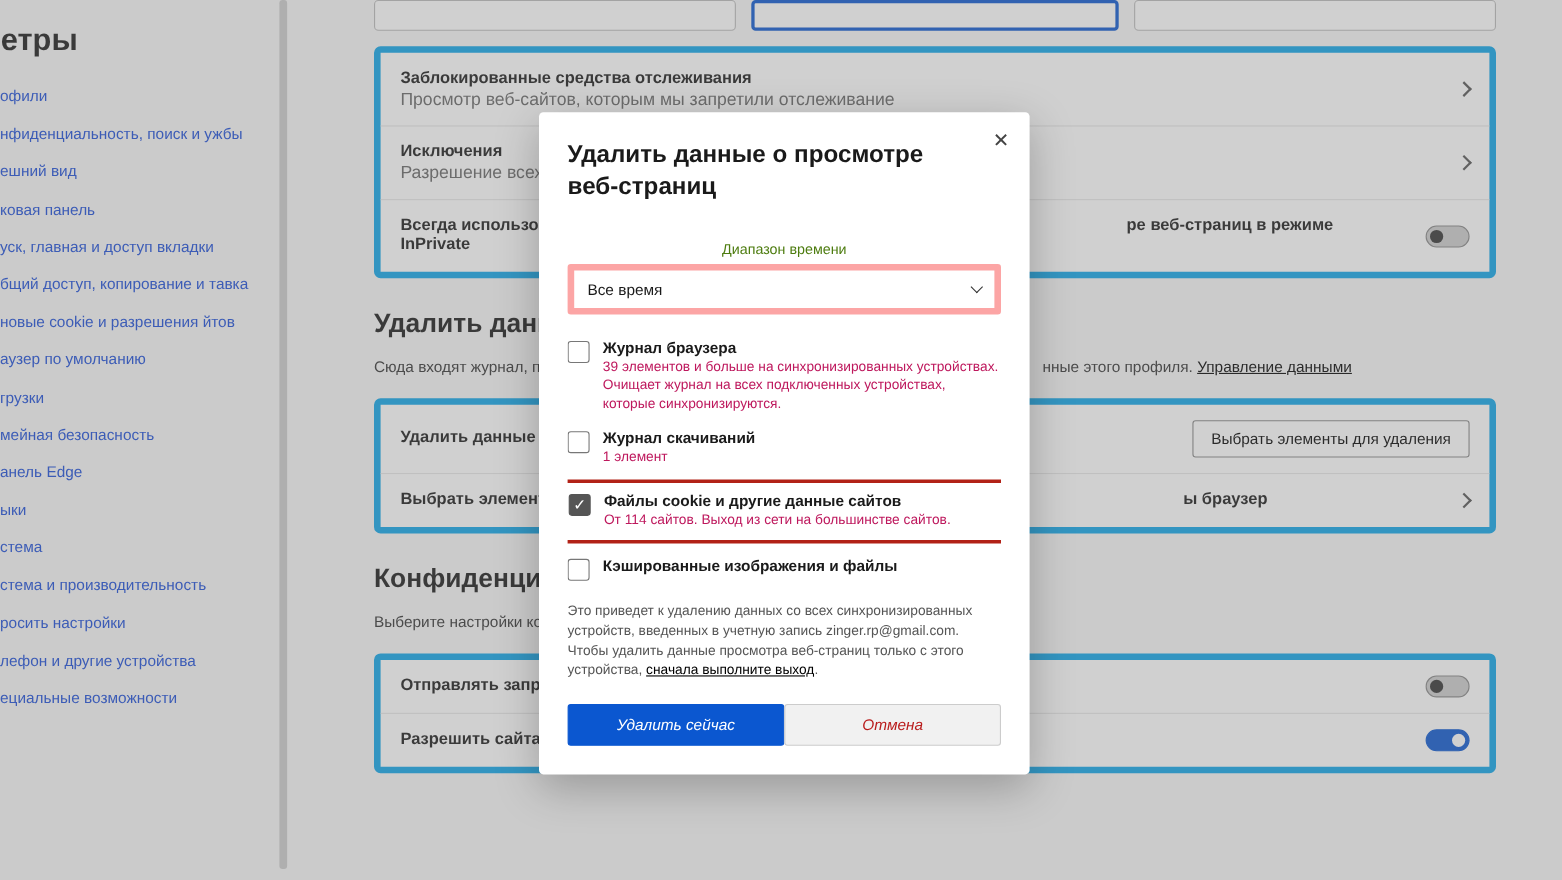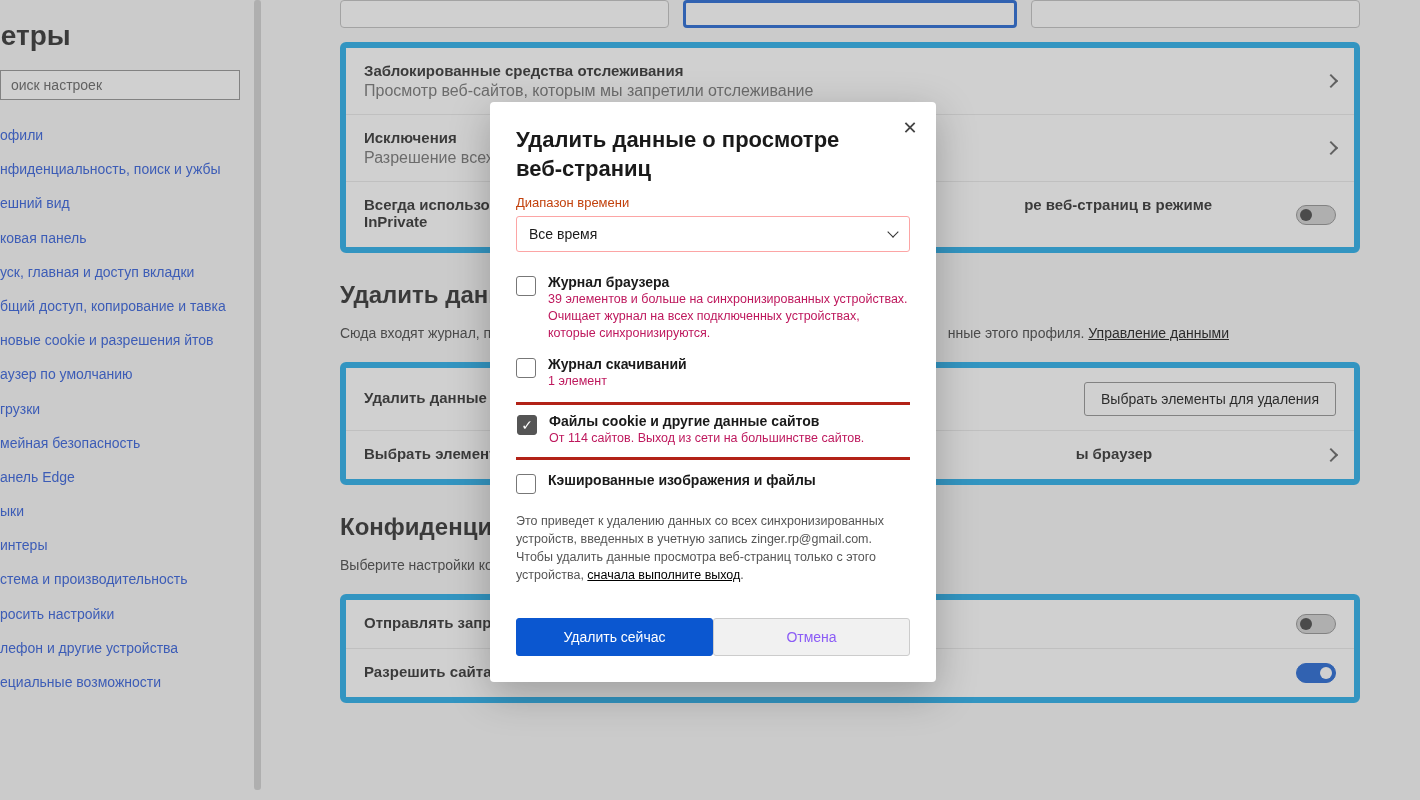--- a/index.html
+++ b/index.html
@@ -162,25 +162,26 @@
   .modal-close {
     position: absolute;
     top: 14px; right: 14px;
     width: 24px; height: 24px;
     cursor: pointer;
     display: flex; align-items: center; justify-content: center;
     font-size: 18px; color: #444;
   }
   .modal-label {
     font-size: 13px;
-    color: #c2410c;
-    margin: 12px 0 6px 0;
+    color: #4d7c0f;
+    margin: 36px 0 6px 0;
+    text-align: center;
   }
   .select {
-    border: 1px solid #fca5a5;
+    border: 6px solid #fca5a5;
     border-radius: 3px;
     padding: 9px 12px;
     display: flex;
     justify-content: space-between;
     align-items: center;
     cursor: pointer;
     font-size: 14px;
   }
   .caret {
     width: 8px; height: 8px;
@@ -229,55 +230,55 @@
   .chk-title { font-weight: 600; font-size: 14px; }
   .chk-sub { font-size: 12.5px; color: #be185d; line-height: 1.35; margin-top: 1px; }
   .modal-note {
     font-size: 12.5px;
     color: #555;
     line-height: 1.45;
     margin-top: 10px;
   }
   .modal-actions {
     display: flex;
-    margin-top: 34px;
+    margin-top: 22px;
+    font-style: italic;
   }
   .btn {
     flex: 1;
     padding: 10px 0;
     font-size: 14px;
     border-radius: 3px;
     cursor: pointer;
     text-align: center;
   }
   .btn-primary { background: #0b57d0; color: #fff; border: 1px solid #0b57d0; }
-  .btn-secondary { background: #f1f1f1; color: #8b5cf6; border: 1px solid #ccc; }
+  .btn-secondary { background: #f1f1f1; color: #b91c1c; border: 1px solid #ccc; }
 </style>
 </head>
 <body>
 
 <div class="page-wrap">
 
   <aside class="sidebar">
     <h1 class="sidebar-title">метры</h1>
-    <div class="search-box">оиск настроек</div>
     <ul class="side-items" id="side-items">
         <li class="side-item">офили</li>
         <li class="side-item">нфиденциальность, поиск и ужбы</li>
         <li class="side-item">ешний вид</li>
         <li class="side-item">ковая панель</li>
         <li class="side-item">уск, главная и доступ вкладки</li>
         <li class="side-item">бщий доступ, копирование и тавка</li>
         <li class="side-item">новые cookie и разрешения йтов</li>
         <li class="side-item">аузер по умолчанию</li>
         <li class="side-item">грузки</li>
         <li class="side-item">мейная безопасность</li>
         <li class="side-item">анель Edge</li>
         <li class="side-item">ыки</li>
-        <li class="side-item">интеры</li>
+        <li class="side-item">стема</li>
         <li class="side-item">стема и производительность</li>
         <li class="side-item">росить настройки</li>
         <li class="side-item">лефон и другие устройства</li>
         <li class="side-item">ециальные возможности</li>
       </ul>
     <div class="side-scrollbar"></div>
   </aside>
 
   <main class="main">
 

